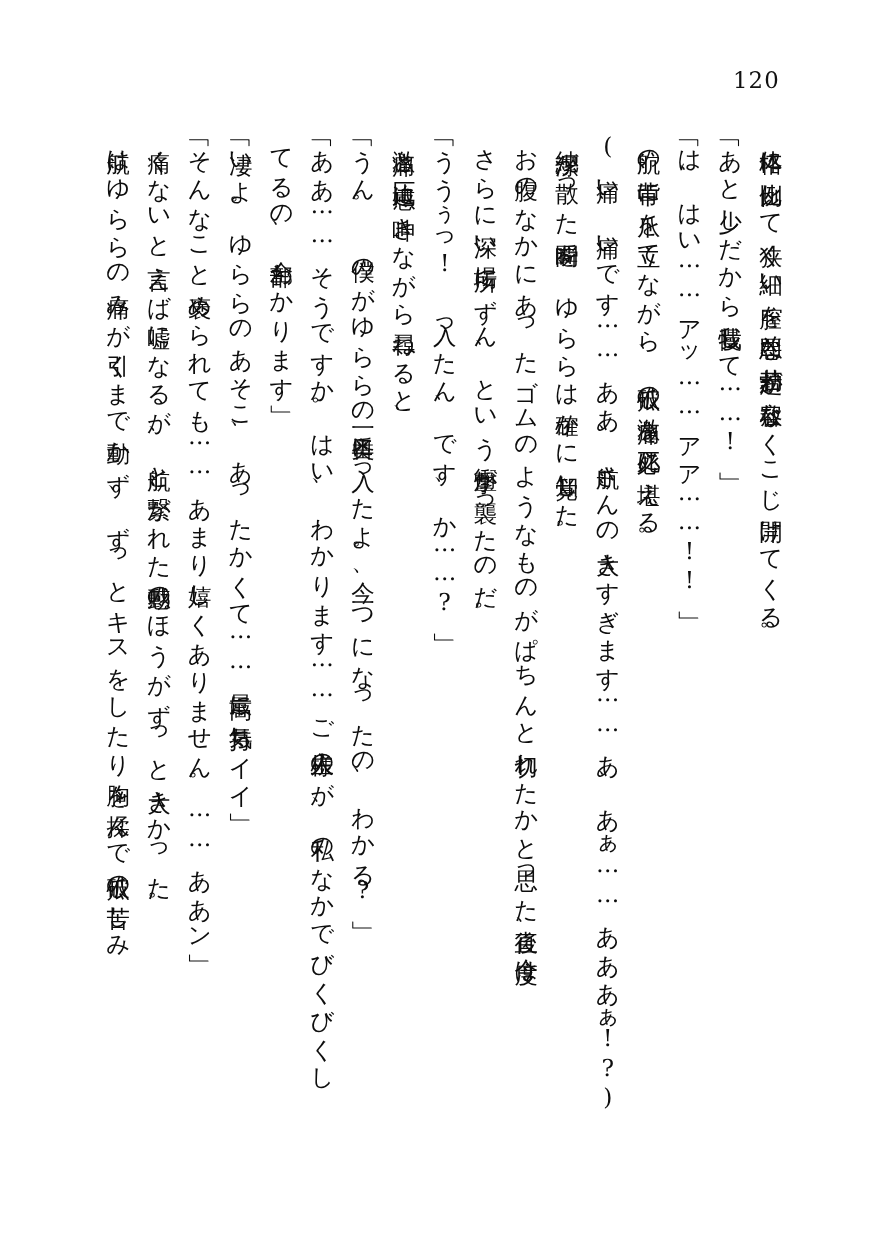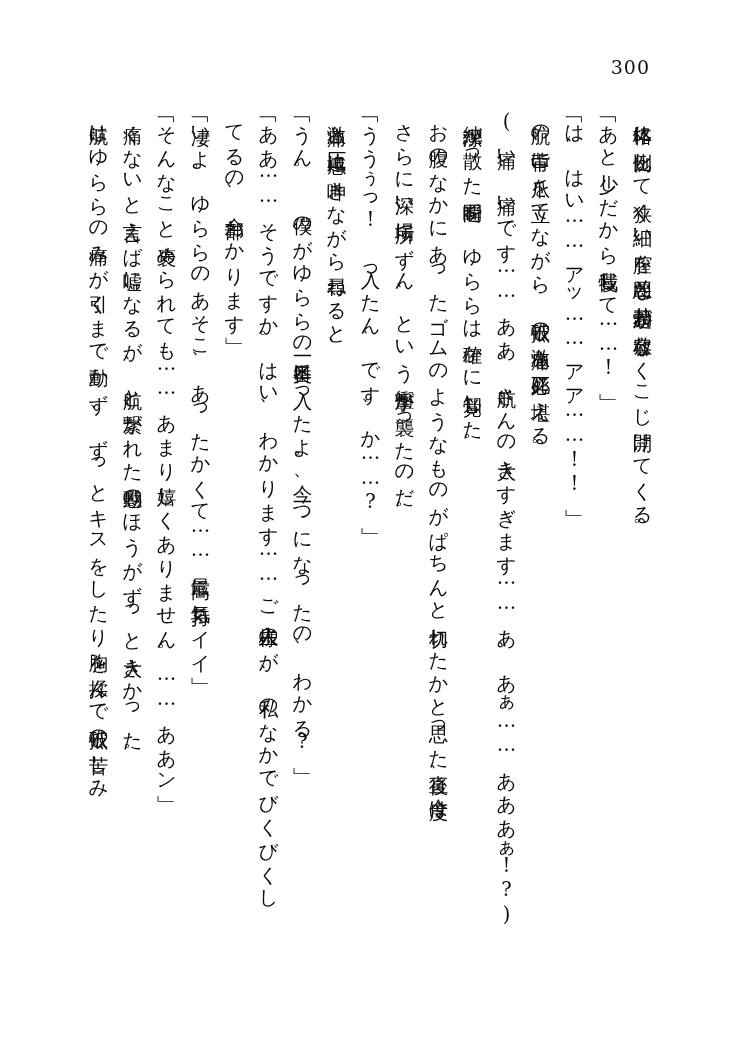--- a/index.html
+++ b/index.html
@@ -57,21 +57,21 @@
     white-space: nowrap;
     overflow: visible;
     font-weight: 500;
   }
 </style>
 </head>
 <body>
 
 <div class="page">
 
-  <div class="page-number">300</div>
+  <div class="page-number">120</div>
 
   <div class="text-body">
     <div class="vline">体格に比例して狭く細い膣を凶悪な若勃起が容赦なくこじ開けてくる。</div>
     <div class="vline">「あと少しだから我慢して……!」</div>
     <div class="vline">「は、はい……アッ……アア……!!」</div>
     <div class="vline">航の背中に爪を立てながら、破瓜の激痛を必死に堪える。</div>
     <div class="vline">(痛い、痛いです……ああ、航さんの大きすぎます……あ、あぁ……あああぁ!?)</div>
     <div class="vline">純潔が散った瞬間を、ゆららは確かに知覚した。</div>
     <div class="vline">お腹のなかにあったゴムのようなものがぱちんと切れたかと思った直後、今度は</div>
     <div class="vline">さらに深い場所にずん、という衝撃が襲ったのだ。</div>

